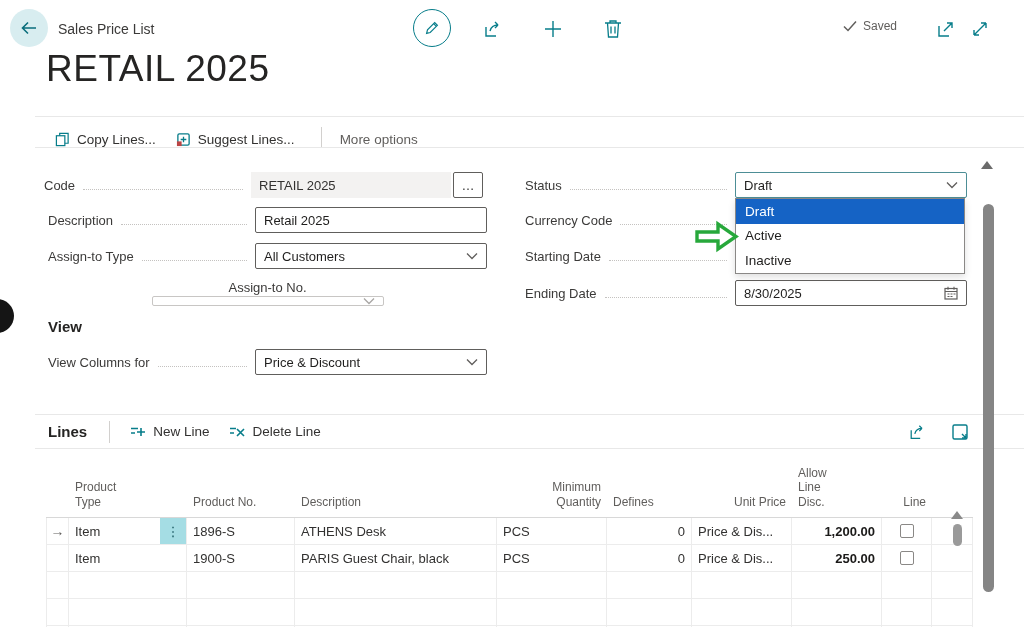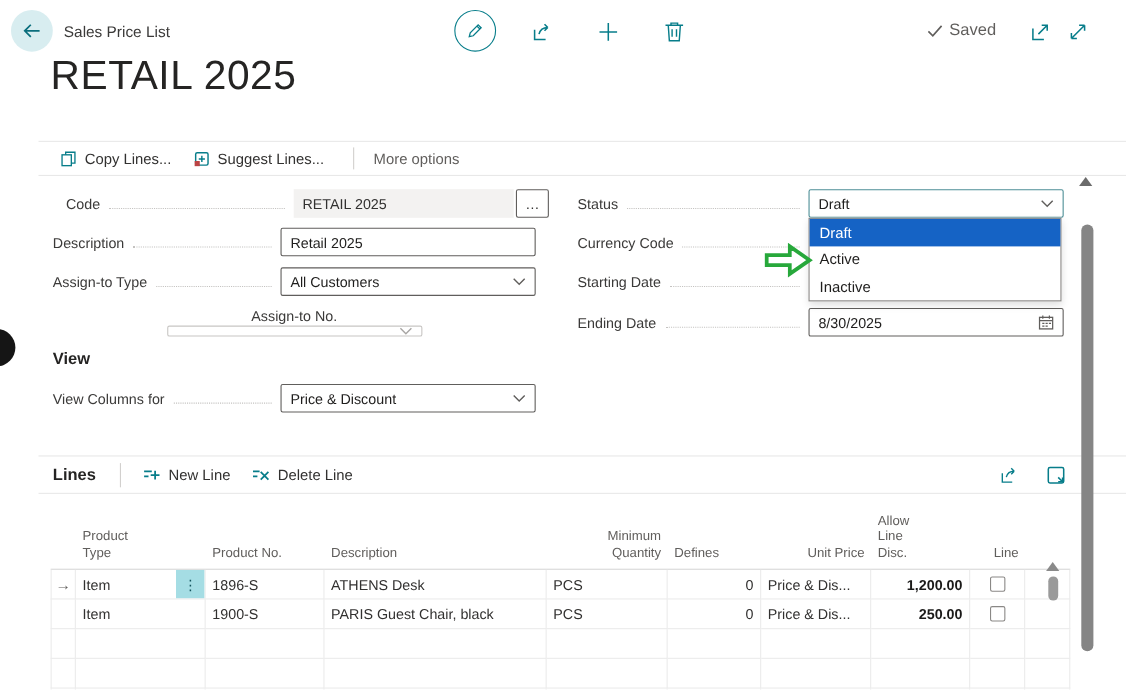--- a/index.html
+++ b/index.html
@@ -8,25 +8,25 @@
     position:relative; width:1024px; height:627px; overflow:hidden;
     background:#fff; font-family:"Liberation Sans", sans-serif; color:#323130;
   }
   
   .back-btn { position:absolute; left:10px; top:9px; width:38px; height:38px;
     border-radius:50%; background:#d8edf0; display:flex; align-items:center; justify-content:center; cursor:pointer; }
   .caption { position:absolute; left:58px; top:21px; font-size:14px; color:#3b3a39; }
   .icon-btn { position:absolute; width:24px; height:24px; display:flex; align-items:center; justify-content:center; cursor:pointer; }
   .edit-circle { position:absolute; left:413px; top:9px; width:38px; height:38px;
     border:1px solid #077d8a; border-radius:50%; display:flex; align-items:center; justify-content:center; cursor:pointer; }
-  .saved-wrap { position:absolute; left:843px; top:19px; display:flex; align-items:center; gap:6px; color:#605e5c; font-size:15px; }
+  .saved-wrap { position:absolute; left:843px; top:19px; display:flex; align-items:center; gap:6px; color:#605e5c; font-size:12px; }
   .page-title { position:absolute; left:46px; top:48px; font-size:37px; font-weight:300; letter-spacing:.5px; color:#252423; }
   
   .action-bar { position:absolute; left:35px; top:116px; width:989px; height:32px;
-    border-top:1px solid #e8e8e8; border-bottom:1px solid #e8e8e8; display:flex; align-items:center;margin-top:12px; }
+    border-top:1px solid #e8e8e8; border-bottom:1px solid #e8e8e8; display:flex; align-items:flex-end; }
   .ab-item { display:flex; align-items:center; gap:7px; font-size:13.5px; color:#323130; cursor:pointer; margin-left:20px; }
   .ab-sep { width:1px; height:20px; background:#d2d0ce; margin-left:26px; }
   .ab-more { margin-left:18px; font-size:13.5px; color:#605e5c; cursor:pointer; }
   
   .frow { position:absolute; display:flex; align-items:center; height:26px; }
   .flabel { font-size:13px; color:#3b3a39; white-space:nowrap; }
   .dots { flex:1; border-bottom:1px dotted #c4c2c0; position:relative; top:4px; margin:0 8px; }
   .ctrl { width:232px; height:26px; font-size:13px; color:#1f1e1d; display:flex; align-items:center;
     padding:0 8px; background:#fff; border:1px solid #605e5c; border-radius:2px; }
   .ctrl.select { justify-content:space-between; cursor:pointer; }
@@ -161,21 +161,21 @@
             <path d="M5 8h6 M8 5v6" stroke="#077d8a" stroke-width="1.4"></path>
             <rect x="1" y="10" width="5" height="5" fill="#b44"></rect>
           </svg>
       </span>
       <span>Suggest Lines...</span>
     </div>
     <div class="ab-sep"></div>
     <div class="ab-more">More options</div>
   </div>
 
-  <div class="frow" style="left:60px; top:172px; width:439px;">
+  <div class="frow" style="left:44px; top:172px; width:439px;">
     <span class="flabel">Code</span>
     <span class="dots"></span>
     <div class="code-wrap">
       <div class="code-val">RETAIL 2025</div>
       <div class="assist-btn">…</div>
     </div>
   </div>
 
   <div class="frow" style="left:48px; top:207px; width:439px;">
     <span class="flabel">Description</span>

